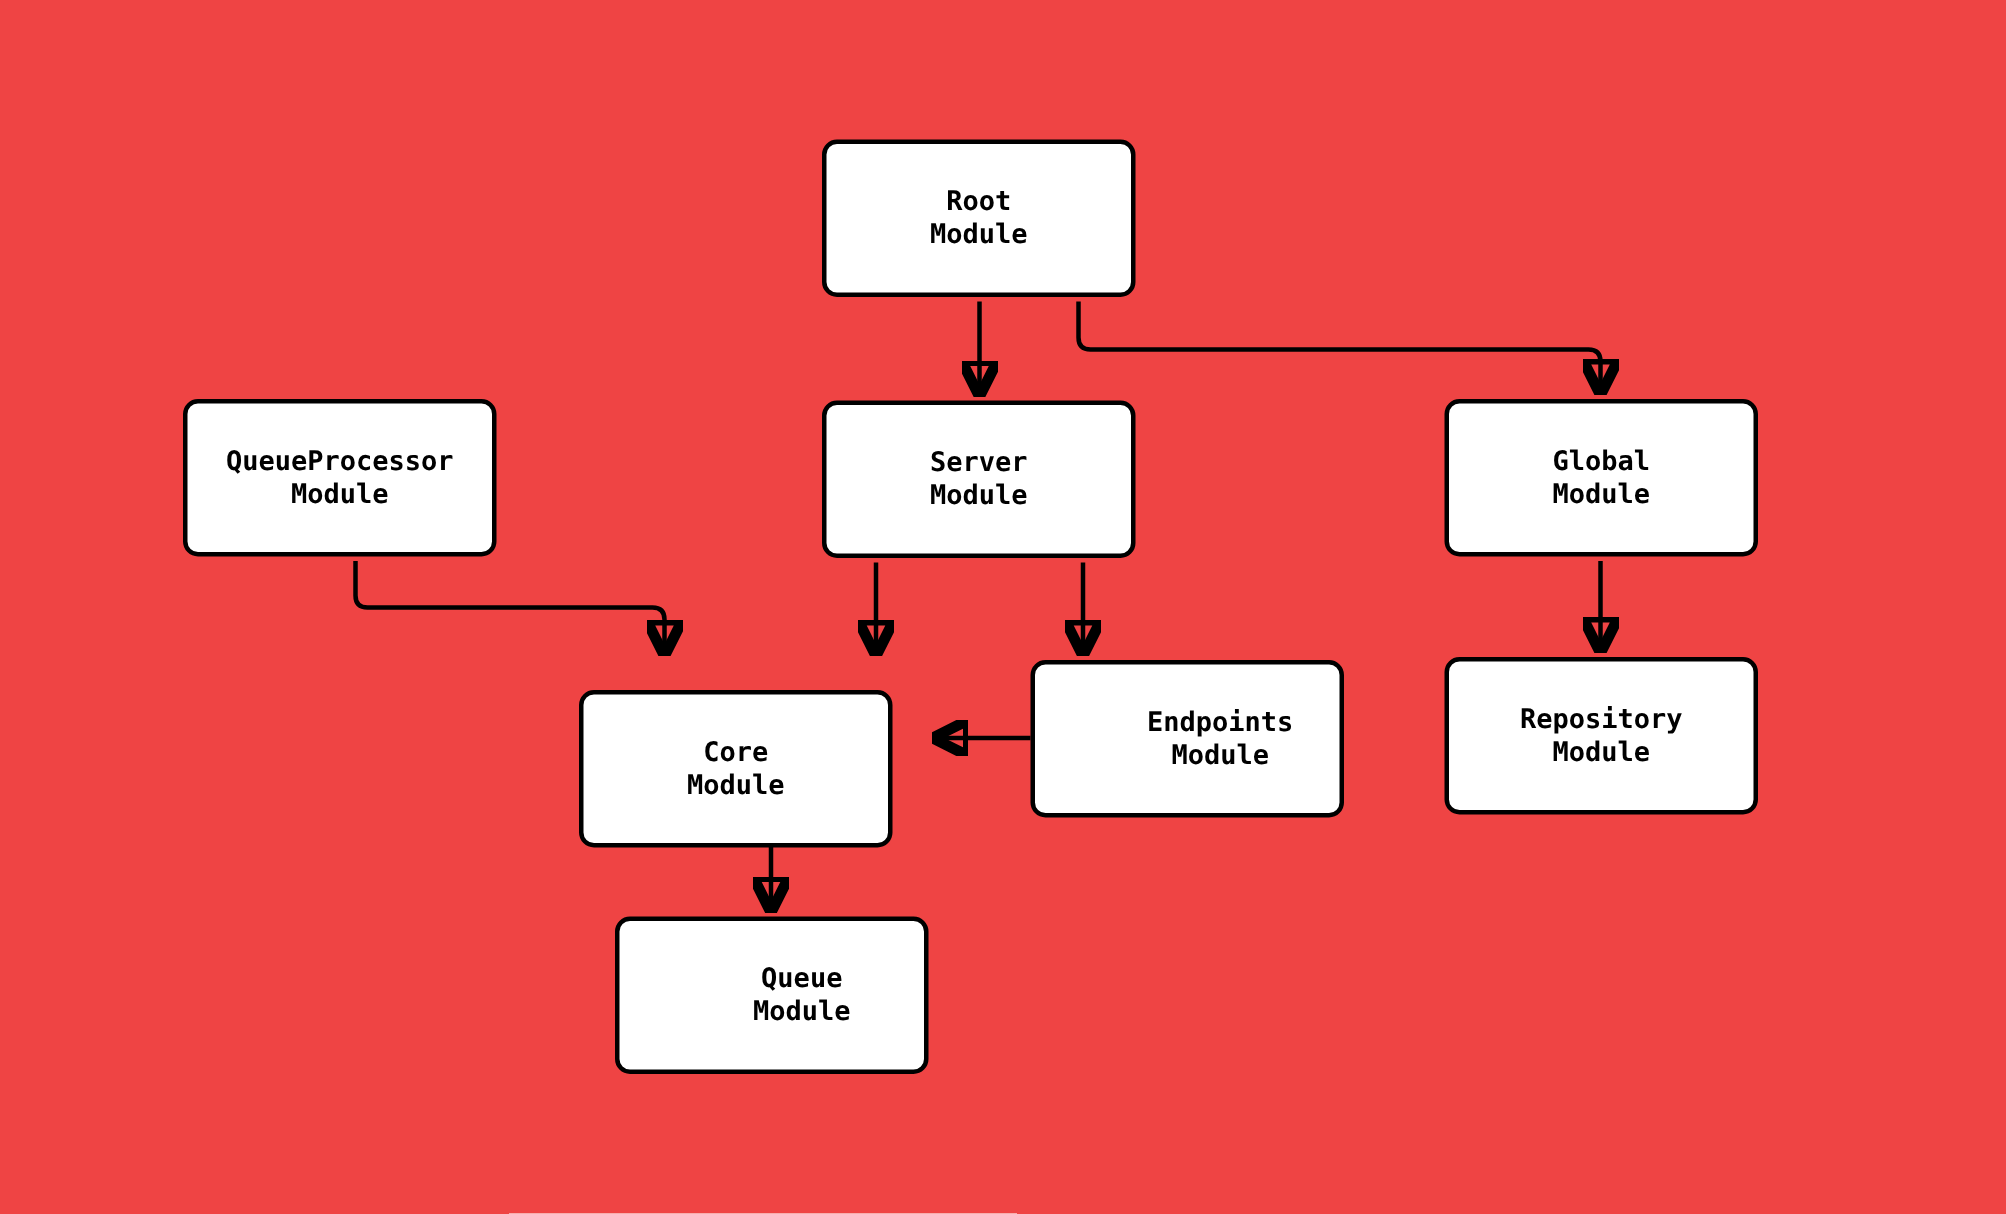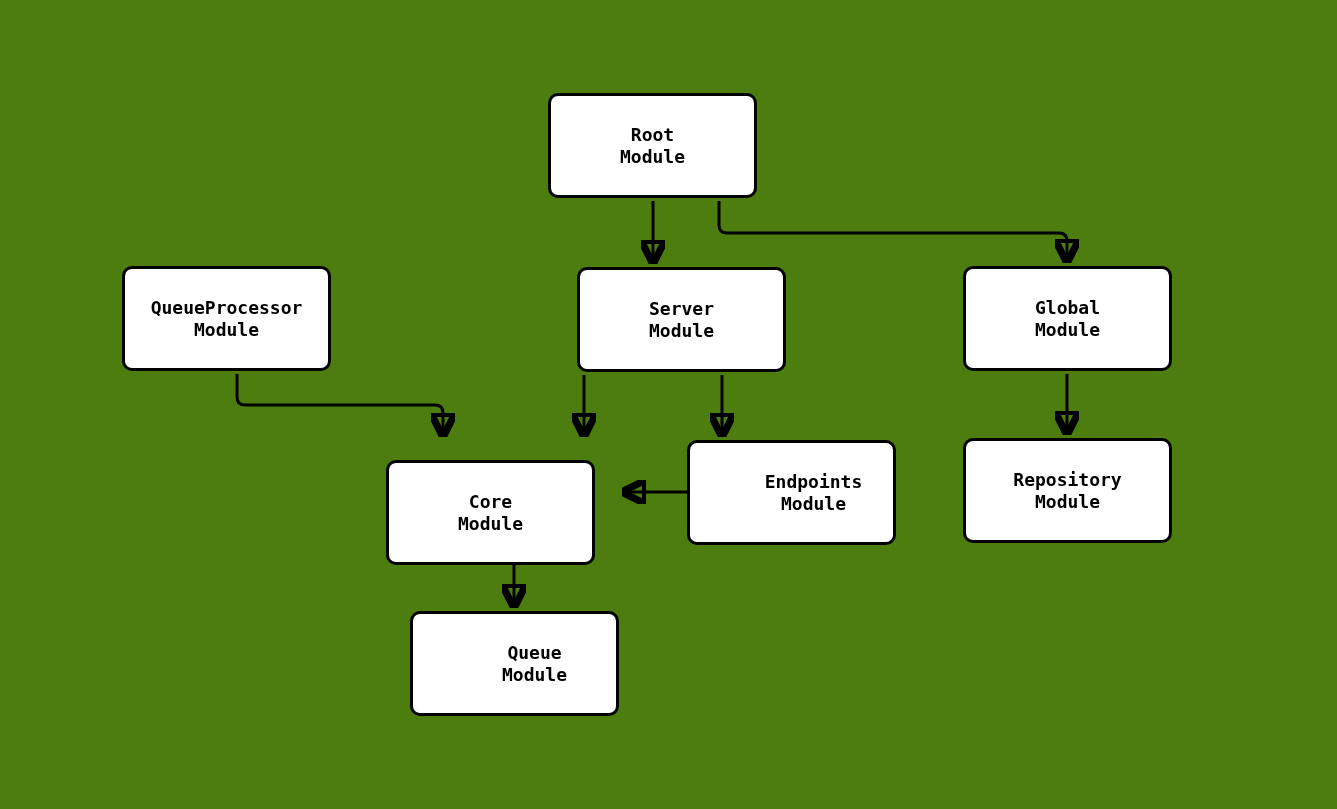--- a/index.html
+++ b/index.html
@@ -4,21 +4,21 @@
 <style>
   html, body {
     margin: 0;
     padding: 0;
     background: #ffffff;
   }
   .canvas {
     position: relative;
     width: 1337px;
     height: 809px;
-    background: #4d7c0f;
+    background: #ef4444;
     overflow: hidden;
     font-family: "DejaVu Sans Mono", "Liberation Mono", monospace;
   }
   .edges-layer {
     position: absolute;
     left: 0;
     top: 0;
     width: 1337px;
     height: 809px;
   }
@@ -41,21 +41,21 @@
     text-align: center;
   }
   .node .label {
     white-space: pre-line;
     font-size: 18px;
     line-height: 22px;
     font-weight: bold;
     color: #000000;
   }
   .node-root           { left: 548px; top: 93px;  }
-  .node-server         { left: 548px; top: 267px; margin-left: 29px; }
+  .node-server         { left: 548px; top: 267px; }
   .node-queueprocessor { left: 122px; top: 266px; }
   .node-global         { left: 963px; top: 266px; justify-content: center; }
   .node-core           { left: 386px; top: 440px; margin-top: 20px; }
   .node-endpoints      { left: 687px; top: 440px; padding-left: 44px; }
   .node-repository     { left: 963px; top: 438px; }
   .node-queue          { left: 410px; top: 611px; padding-left: 40px; }
 </style>
 </head>
 <body>
 

